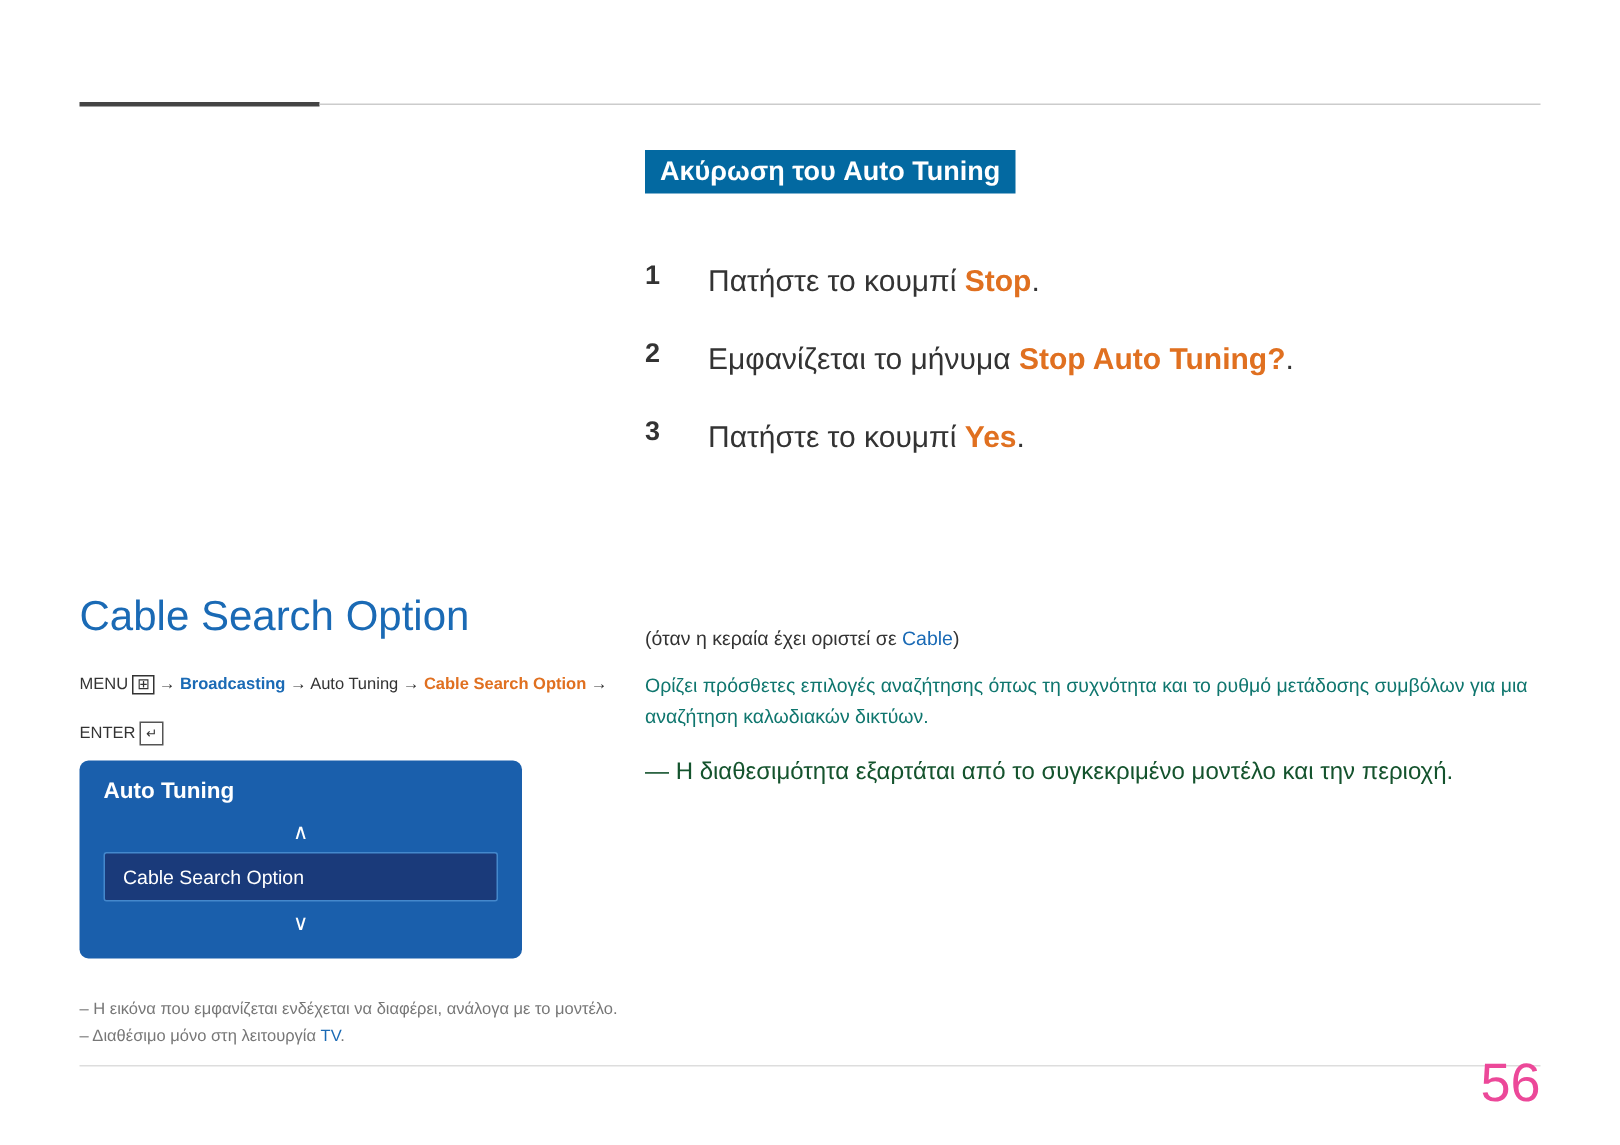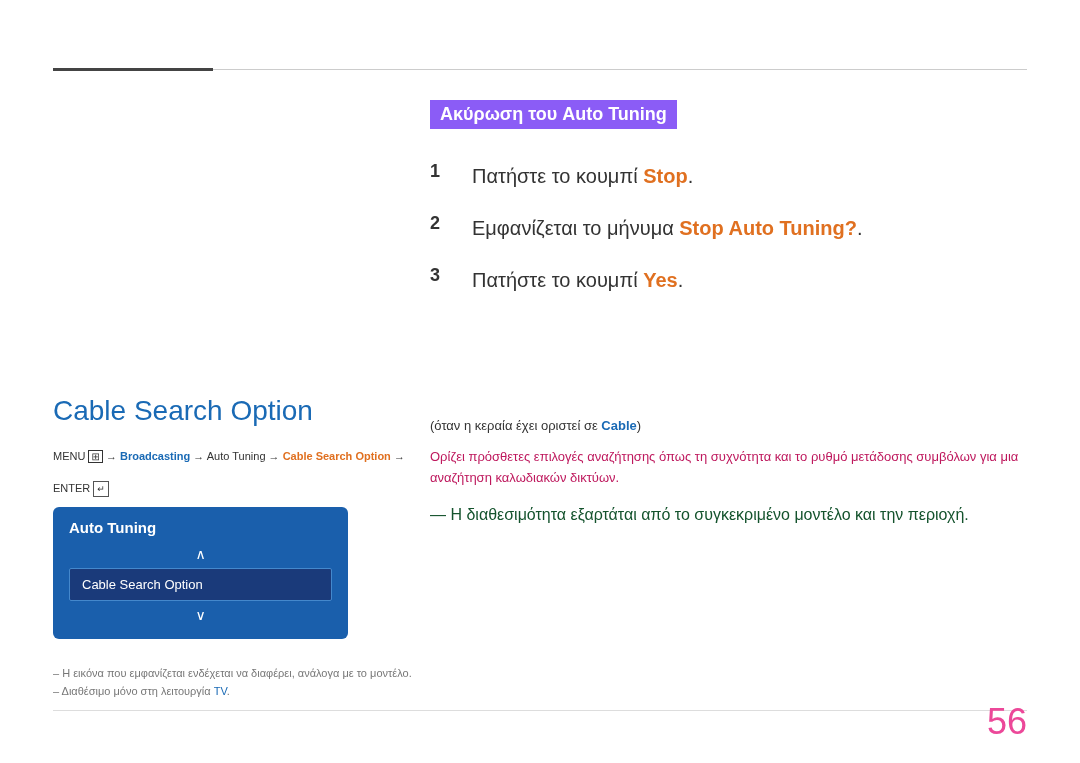--- a/index.html
+++ b/index.html
@@ -36,26 +36,26 @@
     
     .right-content {
       position: absolute;
       top: 100px;
       left: 430px;
       right: 53px;
     }
 
     .section-title-highlight {
       display: inline-block;
-      background: #8b5cf6;
+      background: #0369a1;
       color: #ffffff;
       font-size: 18px;
       font-weight: bold;
       padding: 4px 10px;
-      margin-bottom: 32px;
+      margin-bottom: 44px;
     }
 
     .steps-list {
       list-style: none;
       padding: 0;
     }
     .step-item {
       display: flex;
       align-items: flex-start;
       margin-bottom: 22px;
@@ -167,26 +167,26 @@
       right: 53px;
     }
 
     .cable-note {
       font-size: 13px;
       color: #333;
       margin-bottom: 14px;
     }
     .cable-note .link-blue {
       color: #1a6ab5;
-      font-weight: bold;
+      font-weight: normal;
     }
 
     .description-text {
       font-size: 13px;
-      color: #be185d;
+      color: #0f766e;
       line-height: 1.6;
       margin-bottom: 14px;
     }
 
     .availability-note {
       font-size: 16px;
       color: #14532d;
       line-height: 1.5;
     }
     .availability-note::before {

